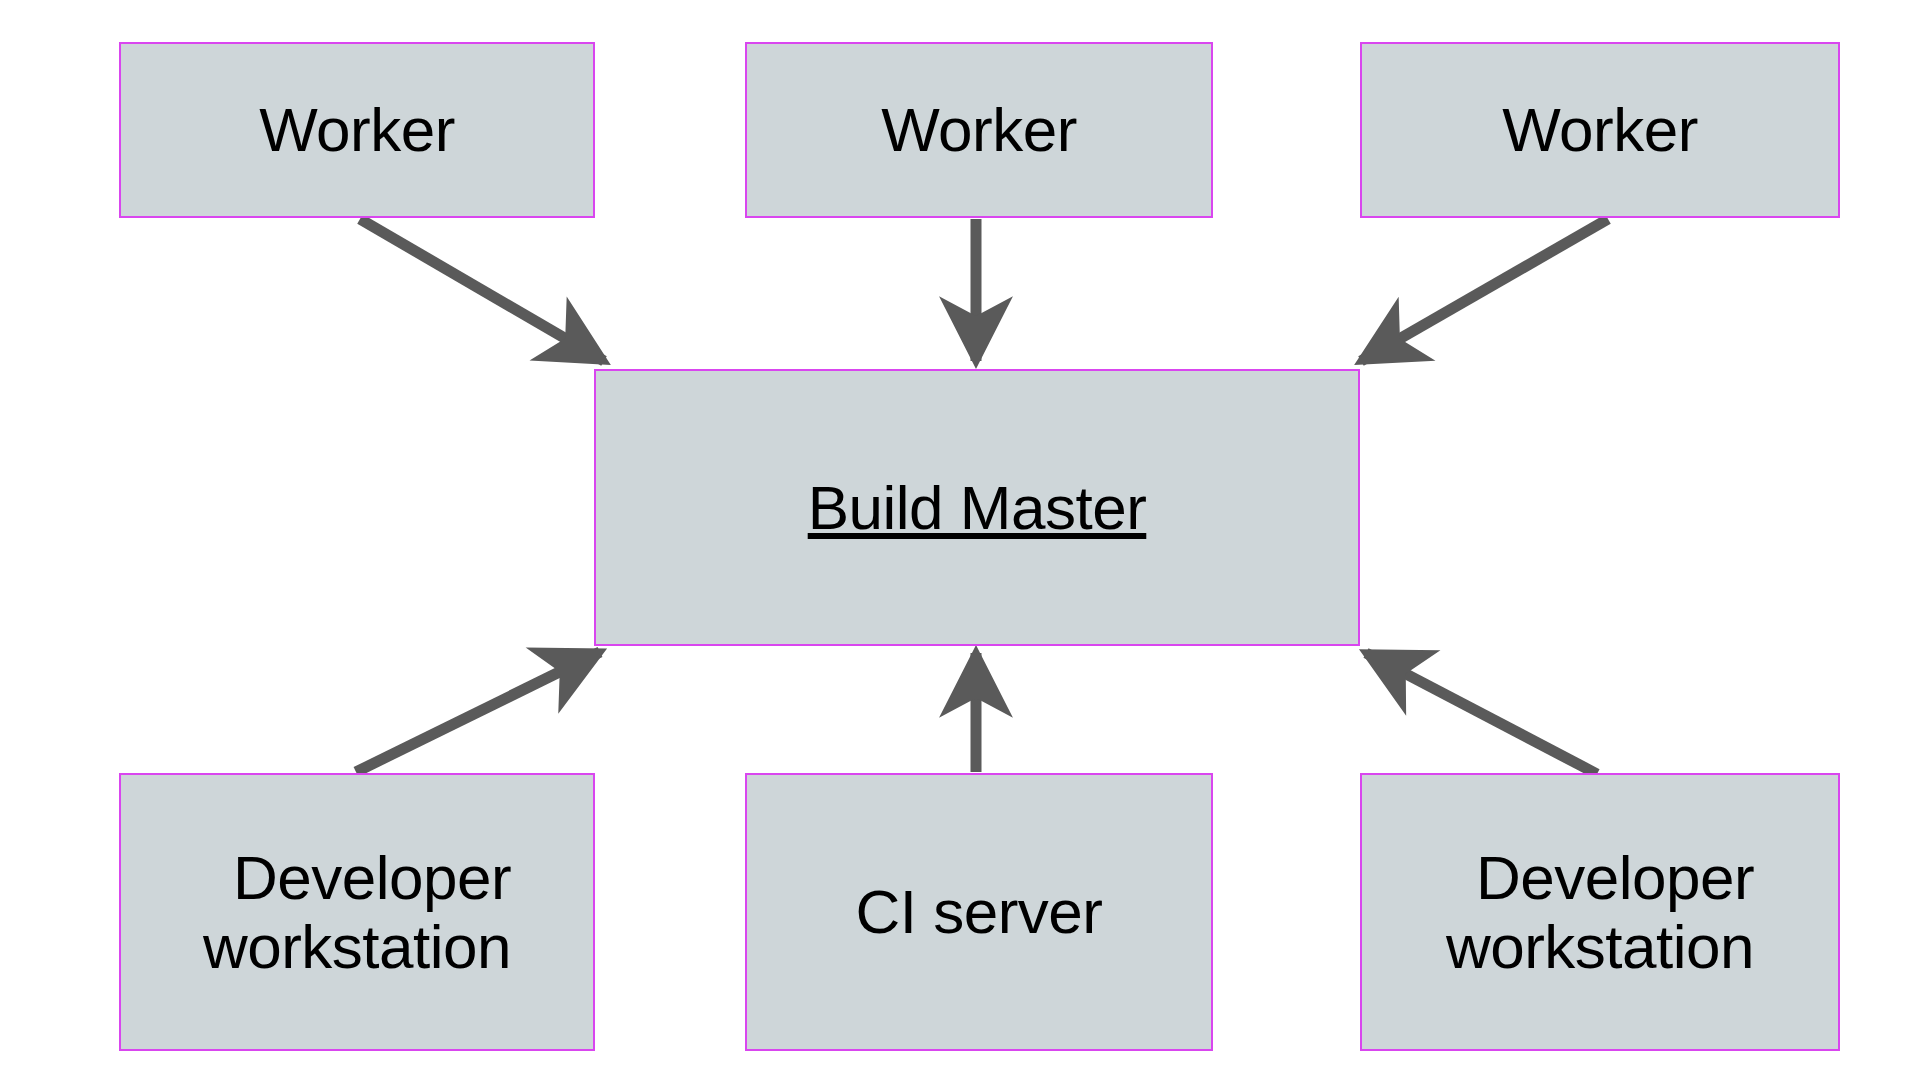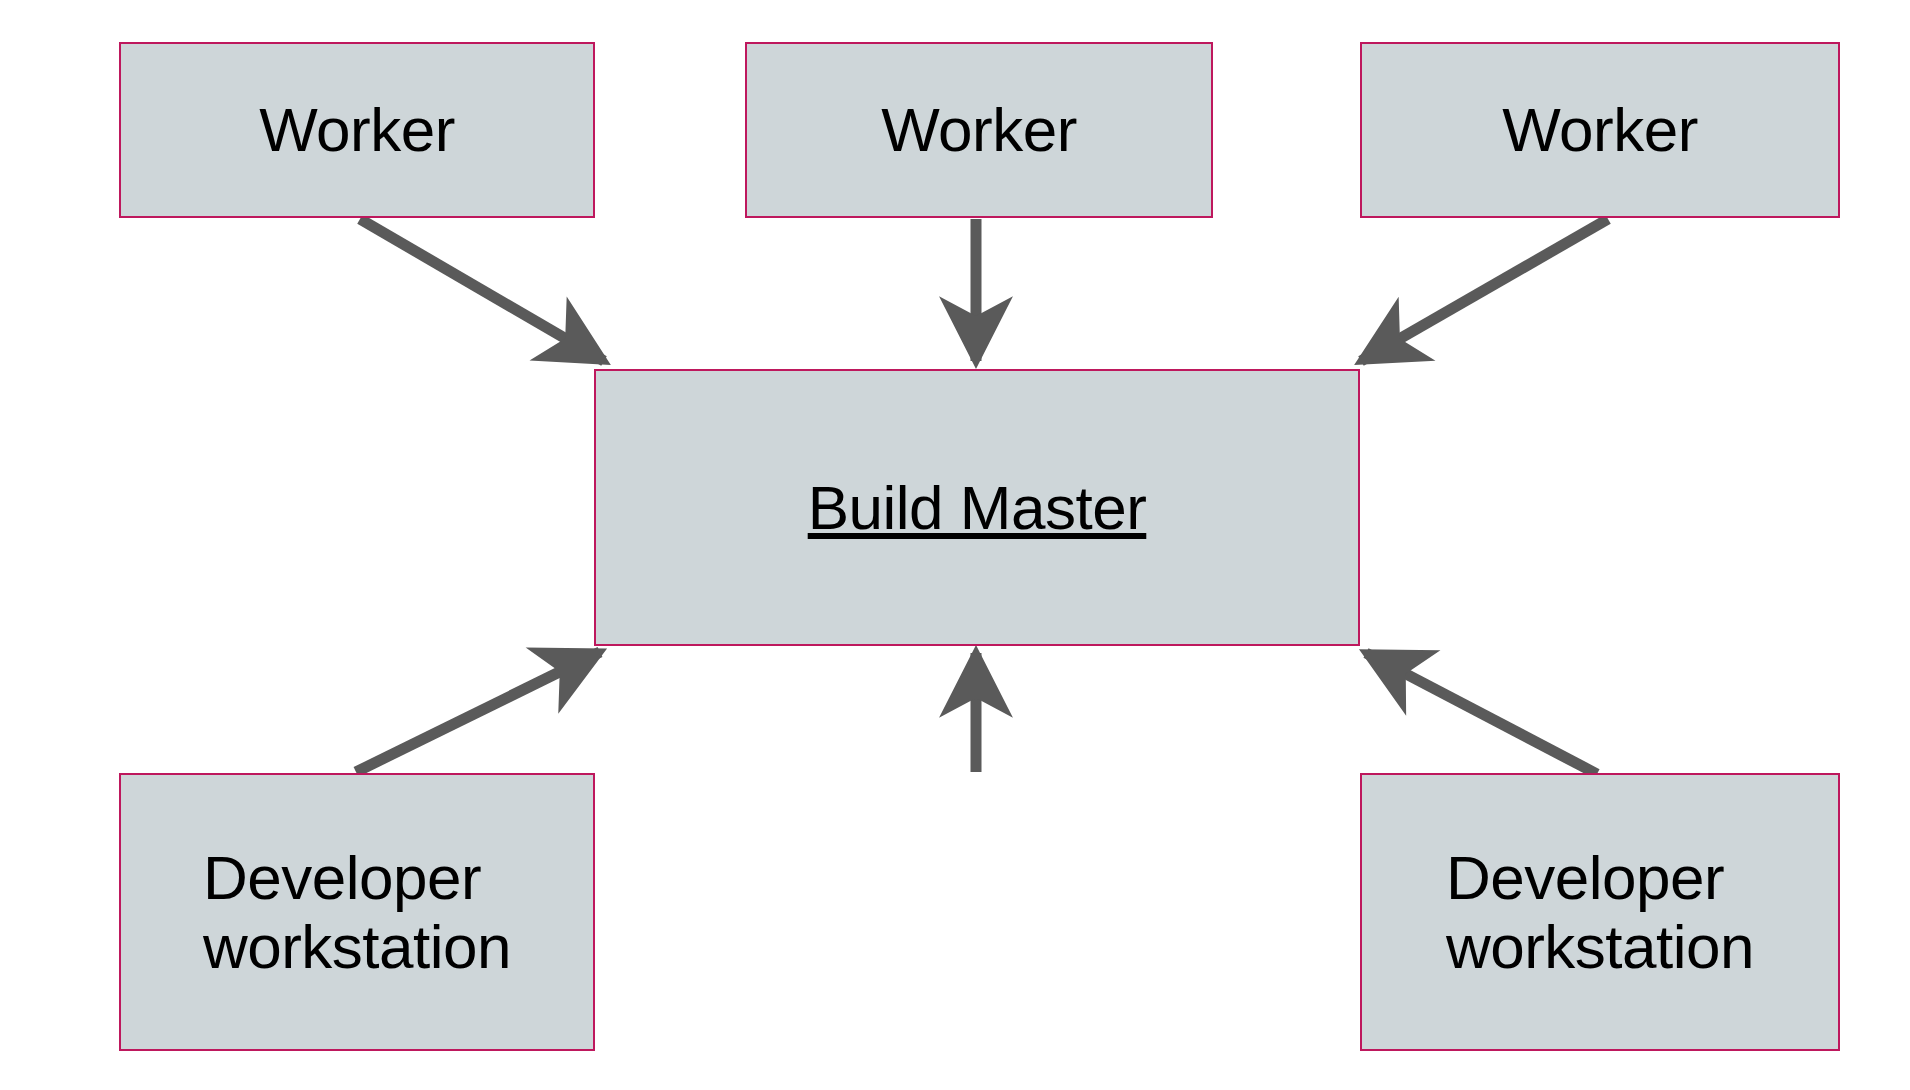--- a/index.html
+++ b/index.html
@@ -22,25 +22,25 @@
     left: 0;
     top: 0;
     width: 1910px;
     height: 1090px;
     pointer-events: none;
   }
   .node {
     position: absolute;
     box-sizing: border-box;
     background: #ced6d9;
-    border: 2px solid #be185d;
+    border: 2px solid #d946ef;
     display: flex;
     align-items: center;
     justify-content: center;
-    text-align: left;
+    text-align: right;
   }
   .node-label {
     color: #000000;
     font-family: "Liberation Sans", sans-serif;
     font-size: 62px;
     font-weight: 400;
     line-height: 1.12;
     letter-spacing: -0.5px;
     white-space: pre-line;
   }
@@ -103,19 +103,22 @@
 
   <div class="node n-build-master">
     <span class="node-label">Build Master</span>
   </div>
 
   <div class="node n-dev-left">
     <span class="node-label">Developer
 workstation</span>
   </div>
 
+  <div class="node n-ci-server">
+    <span class="node-label">CI server</span>
+  </div>
 
   <div class="node n-dev-right">
     <span class="node-label">Developer
 workstation</span>
   </div>
 
 </div>
 
 </body></html>

